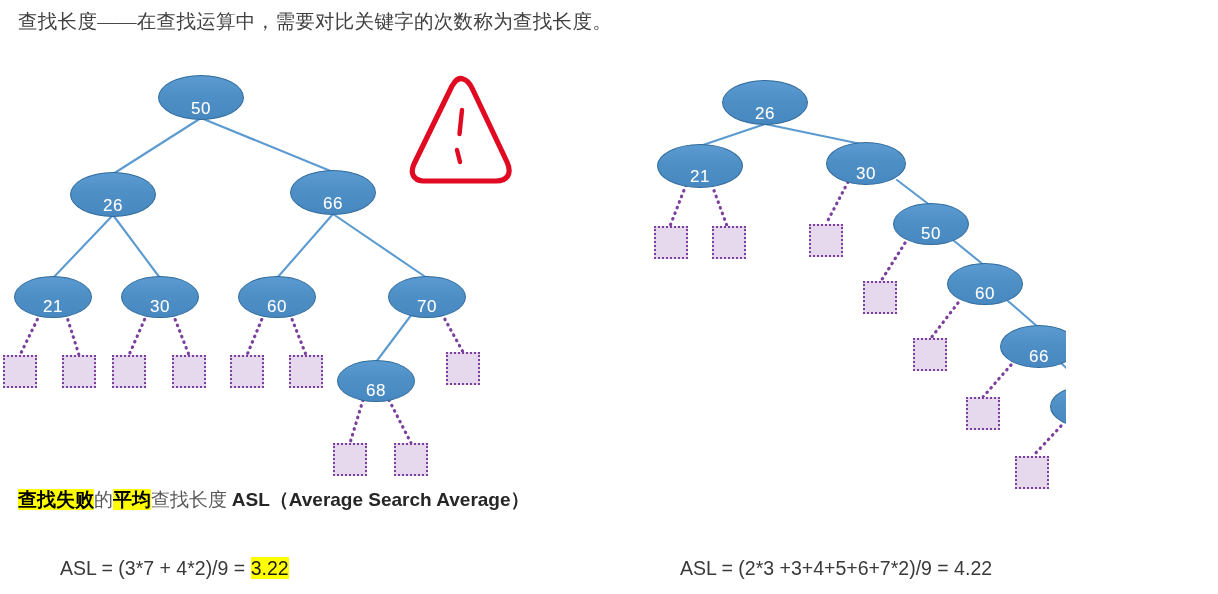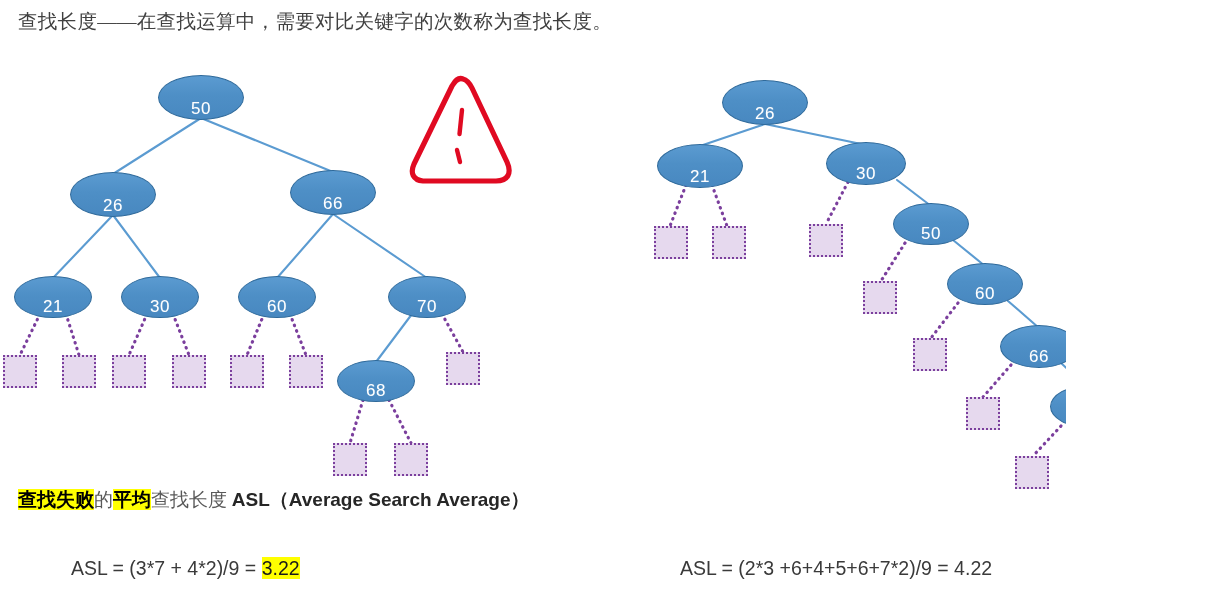--- a/index.html
+++ b/index.html
@@ -97,21 +97,21 @@
     color: #262626;
     font-family: "Liberation Sans", "DejaVu Sans", sans-serif;
   }
   .formula {
     position: absolute;
     font-size: 19.5px;
     color: #3a3a3a;
     white-space: nowrap;
     font-family: "Liberation Sans", "DejaVu Sans", sans-serif;
   }
-  .formula.left { left: 71px; top: 557px; }
+  .formula.left { left: 60px; top: 557px; }
   .formula.right { left: 680px; top: 557px; }
   .formula .hl {
     background: #ffff00;
     color: #1a1a1a;
   }
 </style>
 </head>
 <body>
 
 <div id="slide">
@@ -241,16 +241,16 @@
 
   <div class="asl-title">
     <span class="hl">查找失败</span><span>的</span><span class="hl">平均</span><span>查找长度 </span><span class="b">ASL（Average Search Average）</span>
   </div>
 
   <div class="formula left">
     <span>ASL = (3*7 + 4*2)/9 = </span><span class="hl">3.22</span>
   </div>
 
   <div class="formula right">
-    <span>ASL = (2*3 +6+4+5+6+7*2)/9 = 4.22</span>
+    <span>ASL = (2*3 +3+4+5+6+7*2)/9 = 4.22</span>
   </div>
 
 </div>
 
 </body></html>

